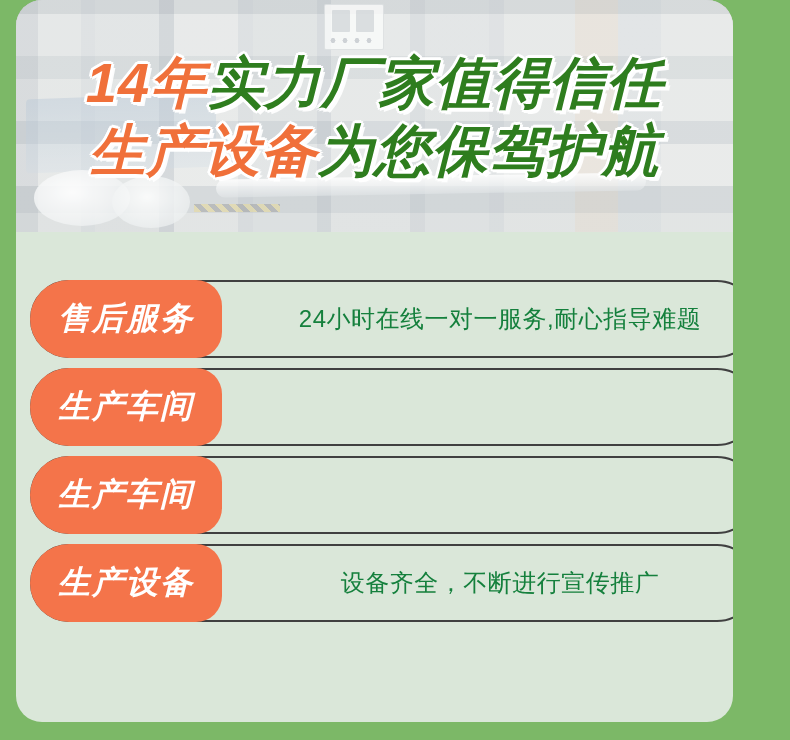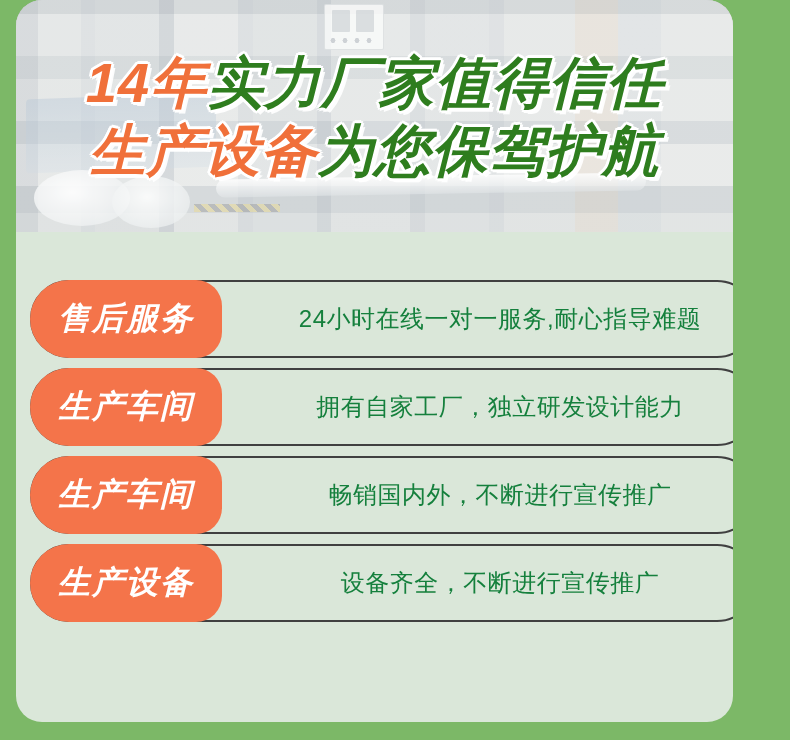--- a/index.html
+++ b/index.html
@@ -252,26 +252,24 @@
 
     <div class="features">
 
       <div class="feature-row">
         <div class="feature-badge">售后服务</div>
         <div class="feature-text">24小时在线一对一服务,耐心指导难题</div>
       </div>
 
       <div class="feature-row">
         <div class="feature-badge">生产车间</div>
-        <div class="feature-text">拥有自家工厂，独立研发设计能力</div>
       </div>
 
       <div class="feature-row">
         <div class="feature-badge">生产车间</div>
-        <div class="feature-text">畅销国内外，不断进行宣传推广</div>
       </div>
 
       <div class="feature-row">
         <div class="feature-badge">生产设备</div>
         <div class="feature-text">设备齐全，不断进行宣传推广</div>
       </div>
 
     </div>
   </div>
 </div>

